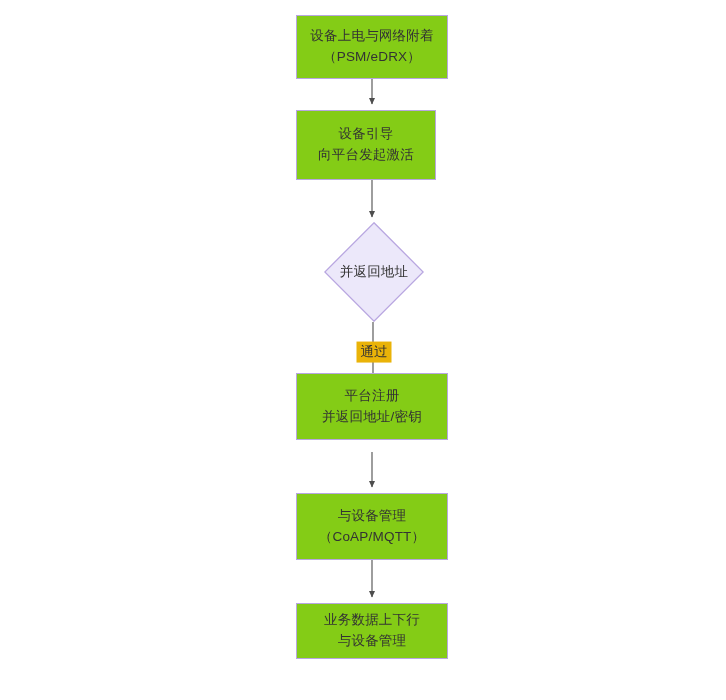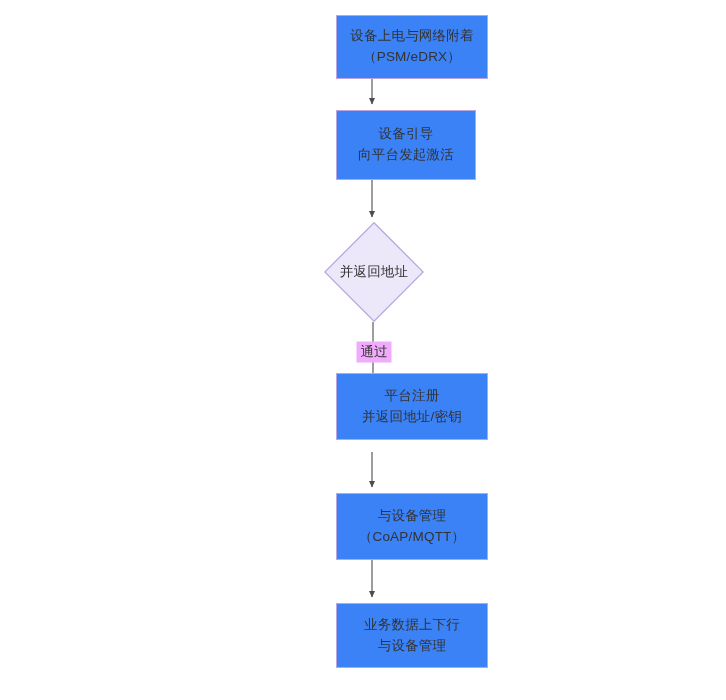--- a/index.html
+++ b/index.html
@@ -33,23 +33,22 @@
   
   .node {
     position: absolute;
     box-sizing: border-box;
     display: flex;
     align-items: center;
     justify-content: center;
   }
 
   .node-rect {
-    background: #3b82f6;
+    background: #84cc16;
     border: 1px solid #b8a6e0;
-    margin-left: 40px;
   }
 
   .node-label {
     color: #333333;
     font-size: 13.5px;
     line-height: 1.55;
     text-align: center;
     white-space: pre-line;
     letter-spacing: 0.2px;
     user-select: none;
@@ -68,21 +67,21 @@
     height: 100%;
   }
   .node-diamond .node-label {
     position: relative;
     z-index: 2;
   }
 
   
   .edge-label {
     position: absolute;
-    background: #f0abfc;
+    background: #eab308;
     color: #333333;
     font-size: 13.5px;
     line-height: 1.4;
     text-align: center;
     padding: 1px 4px;
     white-space: nowrap;
     user-select: none;
     transform: translate(-50%, -50%);
   }
 </style>
@@ -129,18 +128,18 @@
   <div class="node node-rect" style="left:296px; top:373px; width:152px; height:67px;">
     <div class="node-label">平台注册
 并返回地址/密钥</div>
   </div>
 
   <div class="node node-rect" style="left:296px; top:493px; width:152px; height:67px;">
     <div class="node-label">与设备管理
 （CoAP/MQTT）</div>
   </div>
 
-  <div class="node node-rect" style="left:296px; top:603px; width:152px; height:65px;">
+  <div class="node node-rect" style="left:296px; top:603px; width:152px; height:56px;">
     <div class="node-label">业务数据上下行
 与设备管理</div>
   </div>
 
 </div>
 
 </body></html>

